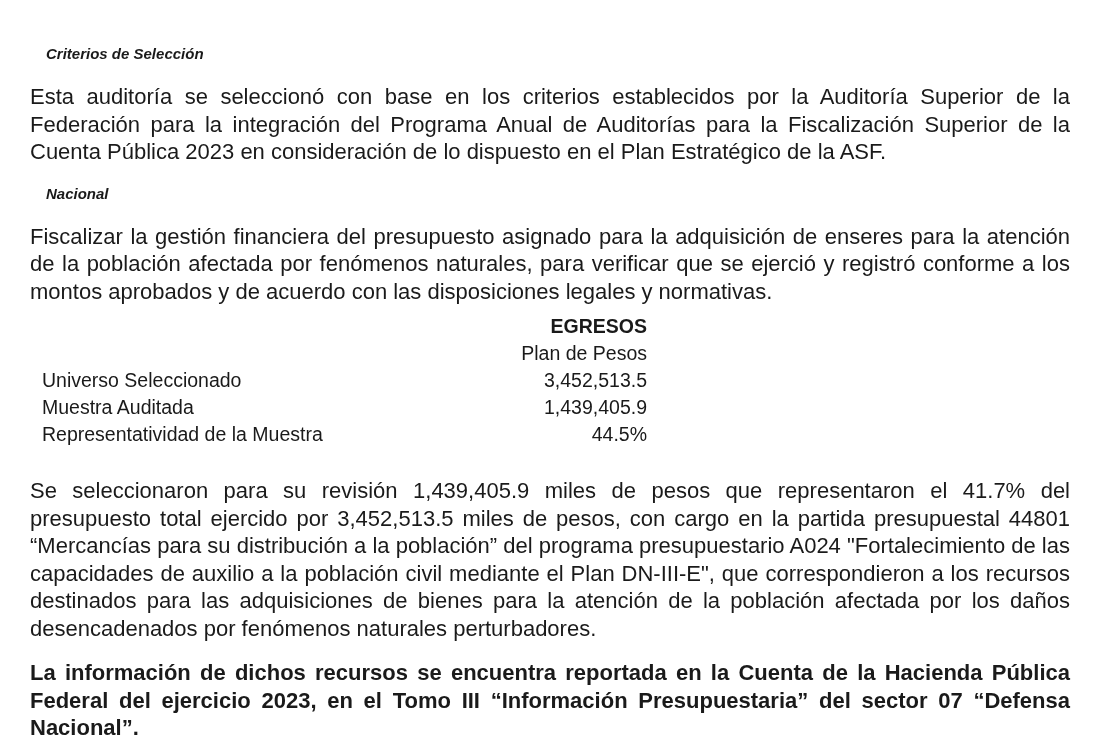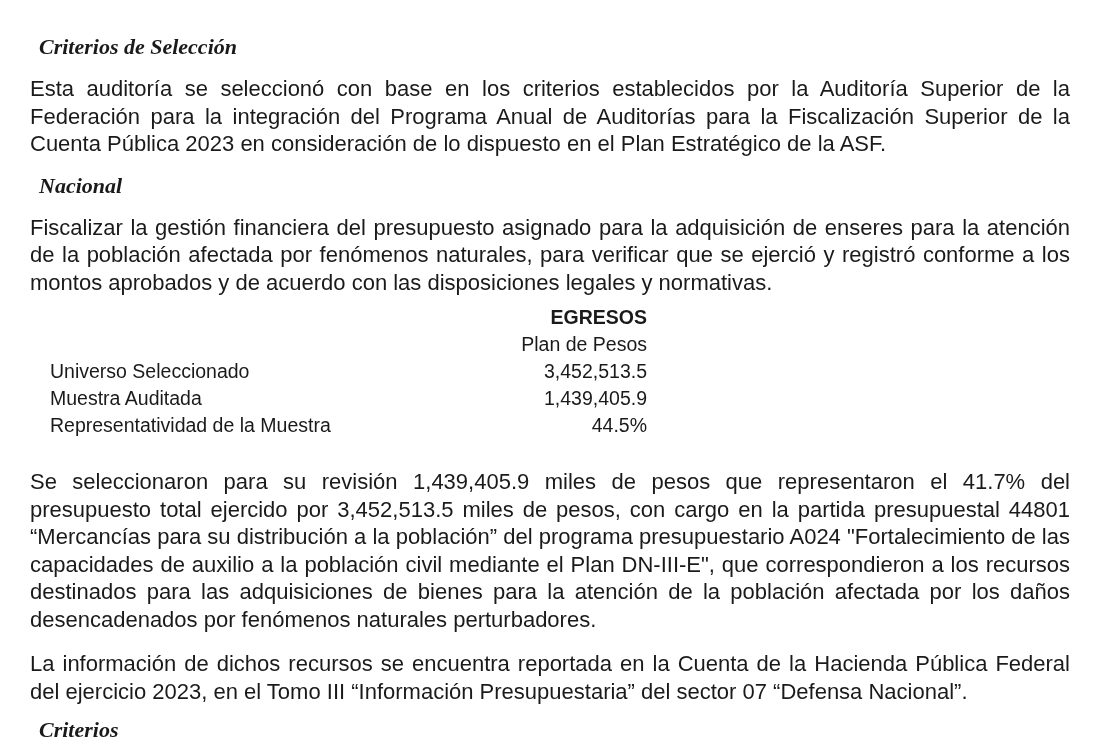--- a/index.html
+++ b/index.html
@@ -9,50 +9,49 @@
     height: 747px;
     overflow: hidden;
     background: #ffffff;
     font-family: "Liberation Sans", sans-serif;
     color: #1a1a1a;
   }
   .content {
     padding: 24px 50px 0 30px;
   }
   .doc-heading {
-    font-size: 22px;
+    font-size: 15px;
     font-weight: bold;
     font-style: italic;
     line-height: 27px;
-    margin: 9px;
-    font-family: Liberation Serif, serif;
+    margin: 16px;
   }
   .para {
     font-size: 22px;
     line-height: 27.5px;
     text-align: justify;
     margin: 15px 0 0 0;
   }
   .mt-heading-objetivo { margin-top: 14px; }
   .mt-heading-alcance  { margin-top: 20px; }
   .mt-para-seleccion   { margin-top: 29px; }
-  .mt-para-informacion { margin-top: 17px; }
+  .mt-para-informacion { margin-top: 17px; font-weight: bold; }
   .mt-heading-resultados { margin-top: 11px; }
   .scope-table {
     margin: 8px 0 0 12px;
     width: 605px;
     font-size: 19.5px;
     line-height: 27px;
   }
   .t-row {
     display: flex;
     justify-content: center;
     align-items: baseline;
   }
-  .t-label { text-align: left; white-space: nowrap; margin-left: 8px; }
+  .t-label { text-align: left; white-space: nowrap; }
   .t-value { text-align: right; white-space: nowrap; margin-left: auto; }
   .t-header .t-value { font-weight: bold; }
 </style>
 </head>
 <body>
 
 <div class="page">
   <div class="content">
 
     <h2 class="doc-heading">Criterios de Selección</h2>

